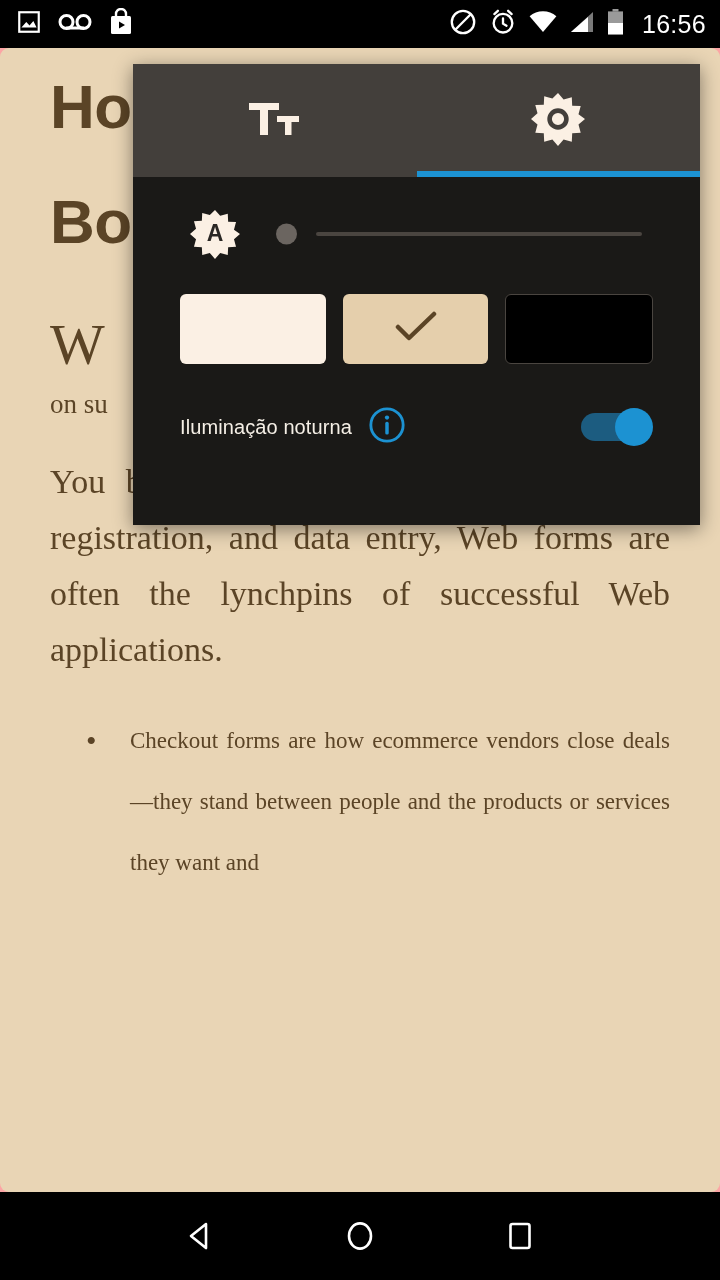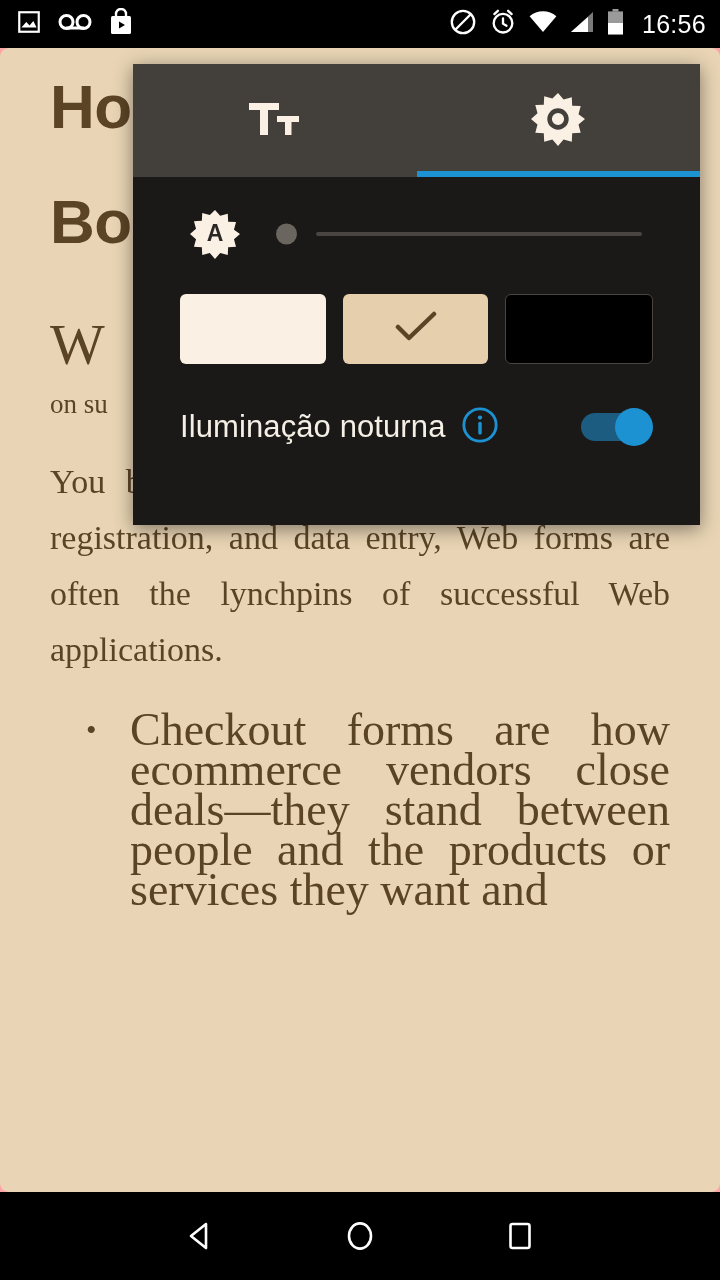--- a/index.html
+++ b/index.html
@@ -48,21 +48,21 @@
     margin-top:6px;
   }
   .bk-p {
     font-family:"Liberation Serif", serif;
     font-size:34px; line-height:56px; color:#5B4426;
     text-align:justify; margin-top:30px;
   }
   .bk-list { margin-top:32px; padding-left:36px; }
   .bk-li {
     font-family:"Liberation Serif", serif;
-    font-size:46px; line-height:40px; color:#5B4426;
+    font-size:23px; line-height:61px; color:#5B4426;
     text-align:justify; position:relative; padding-left:44px;
   }
   .bk-li::before {
     content:"\2022"; position:absolute; left:0; top:0;
     font-size:30px; color:#5B4426;
   }
 
   
   .dialog {
     position:absolute; top:64px; left:133px; width:567px; height:461px;
@@ -114,21 +114,21 @@
     flex:1; height:70px; border-radius:6px;
     display:flex; align-items:center; justify-content:center; cursor:pointer;
   }
   .swatch-check { display:block; }
 
   
   .night-row {
     display:flex; align-items:center; padding:0 47px; margin-top:42px;
   }
   .night-label {
-    font-size:31px; color:#F5EFE6; font-family:"Liberation Sans", sans-serif;
+    font-size:20px; color:#F5EFE6; font-family:"Liberation Sans", sans-serif;
     letter-spacing:0.1px;
   }
   .info-icon { margin-left:16px; display:block; cursor:pointer; }
   .toggle {
     margin-left:auto; position:relative; width:72px; height:34px; cursor:pointer;
   }
   .toggle-track {
     position:absolute; left:0; top:50%; transform:translateY(-50%);
     width:66px; height:28px; border-radius:14px; background:#1C5C80;
   }

